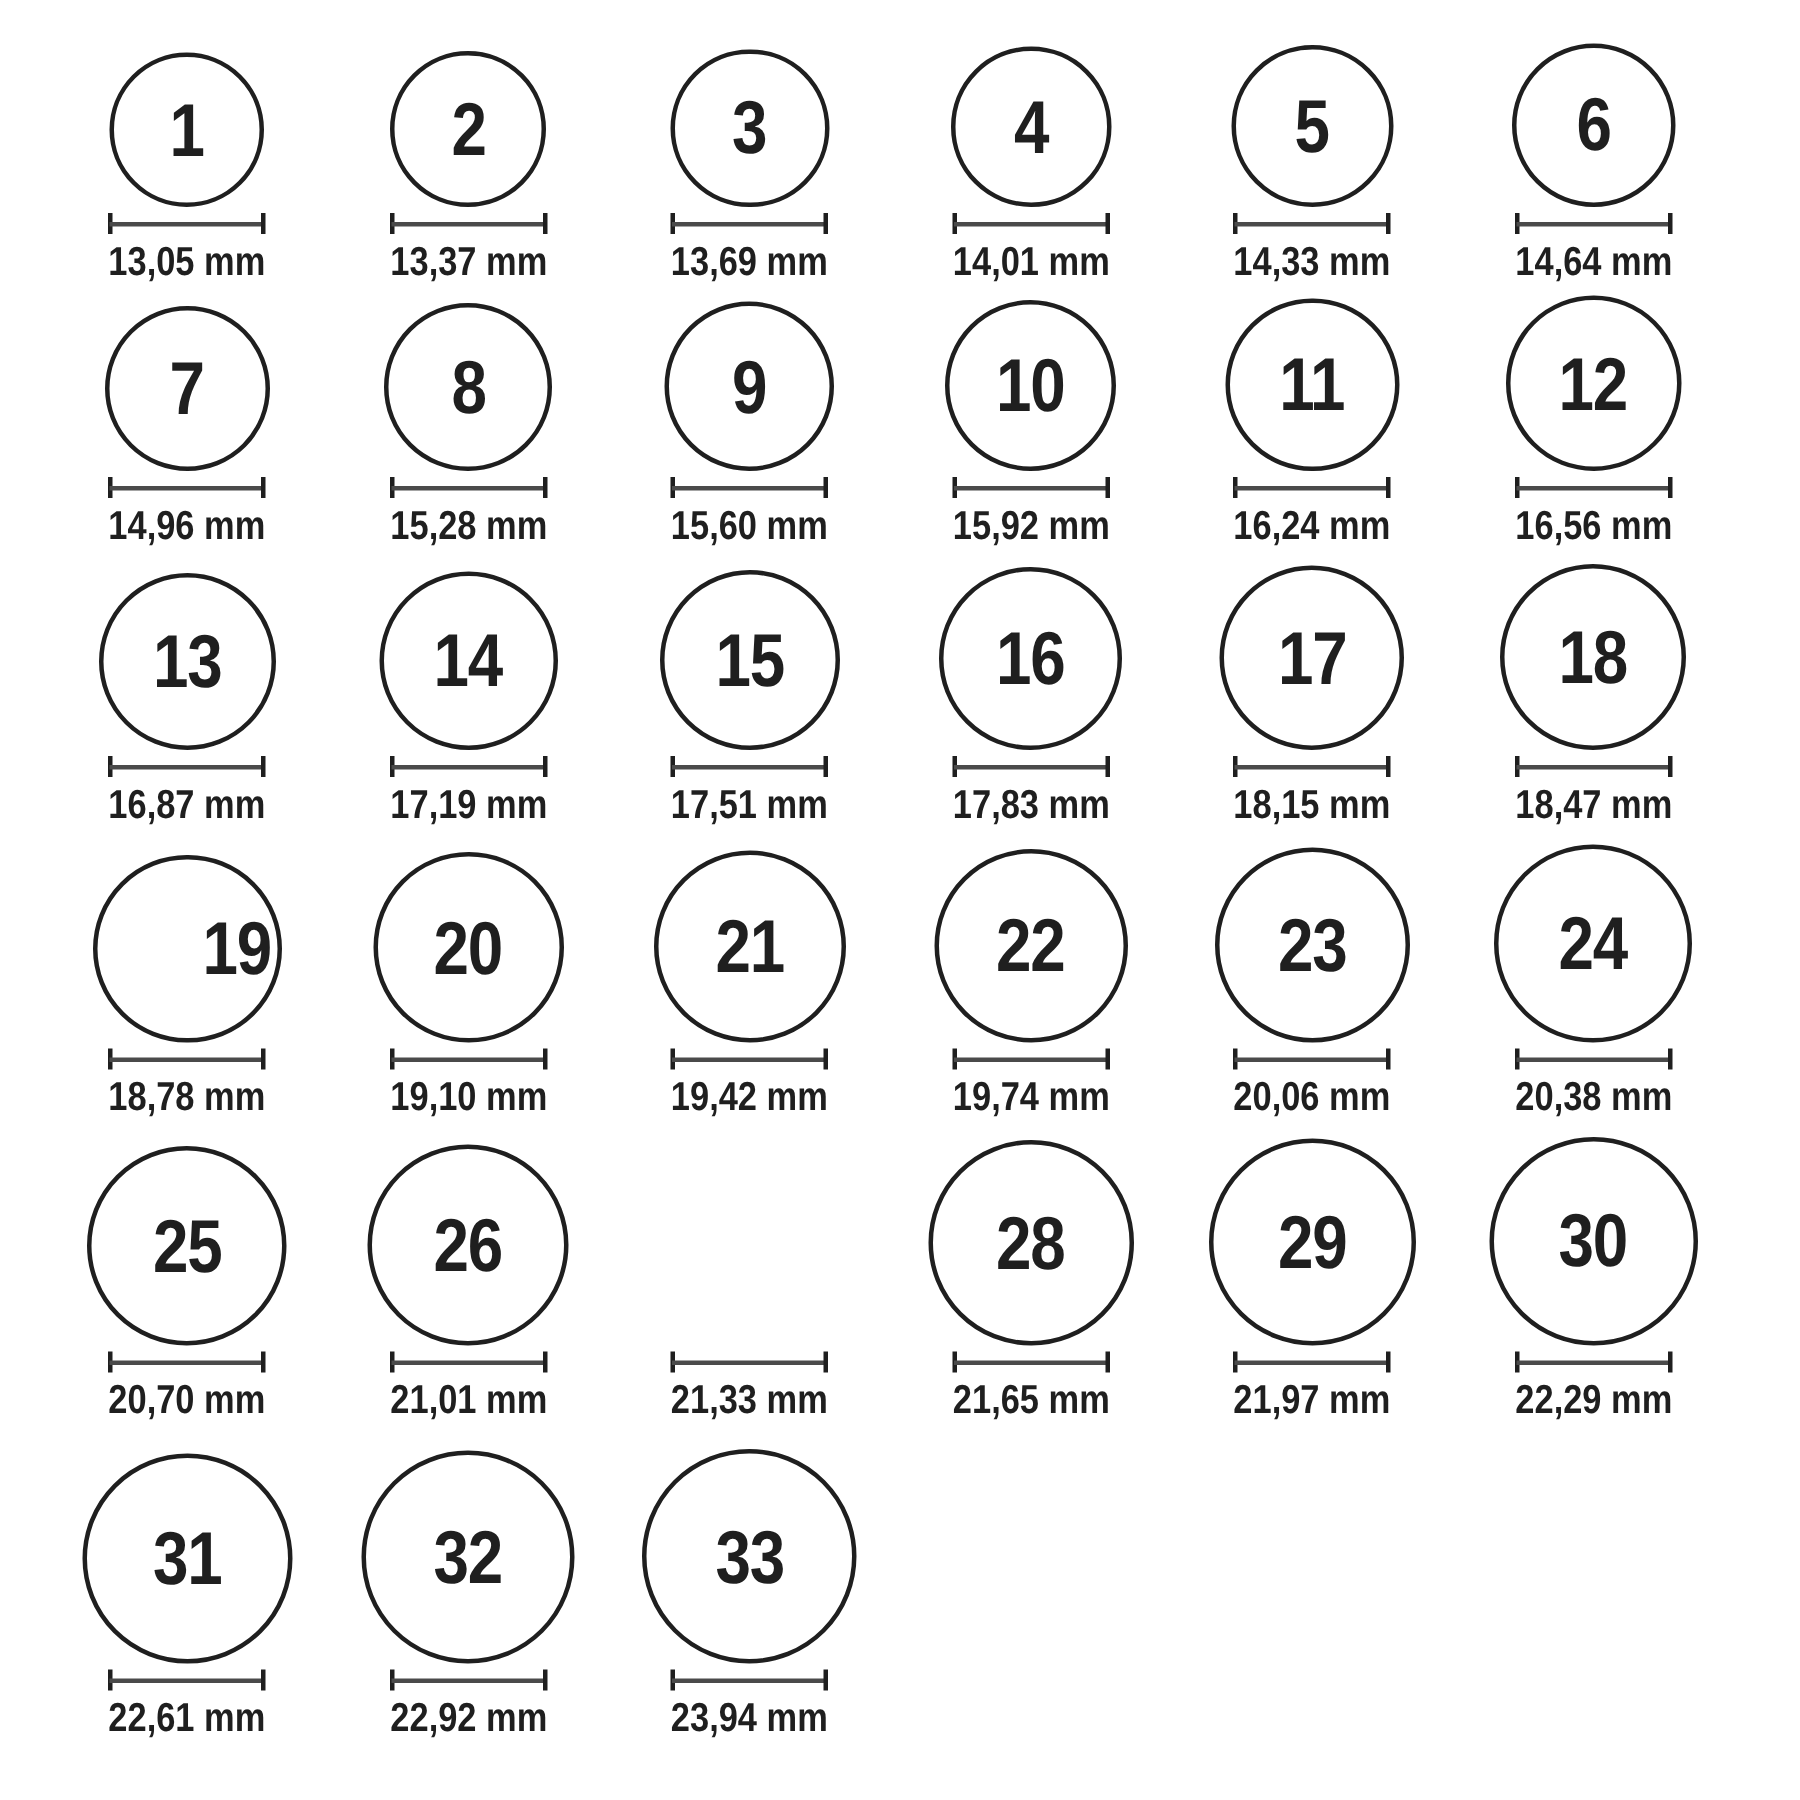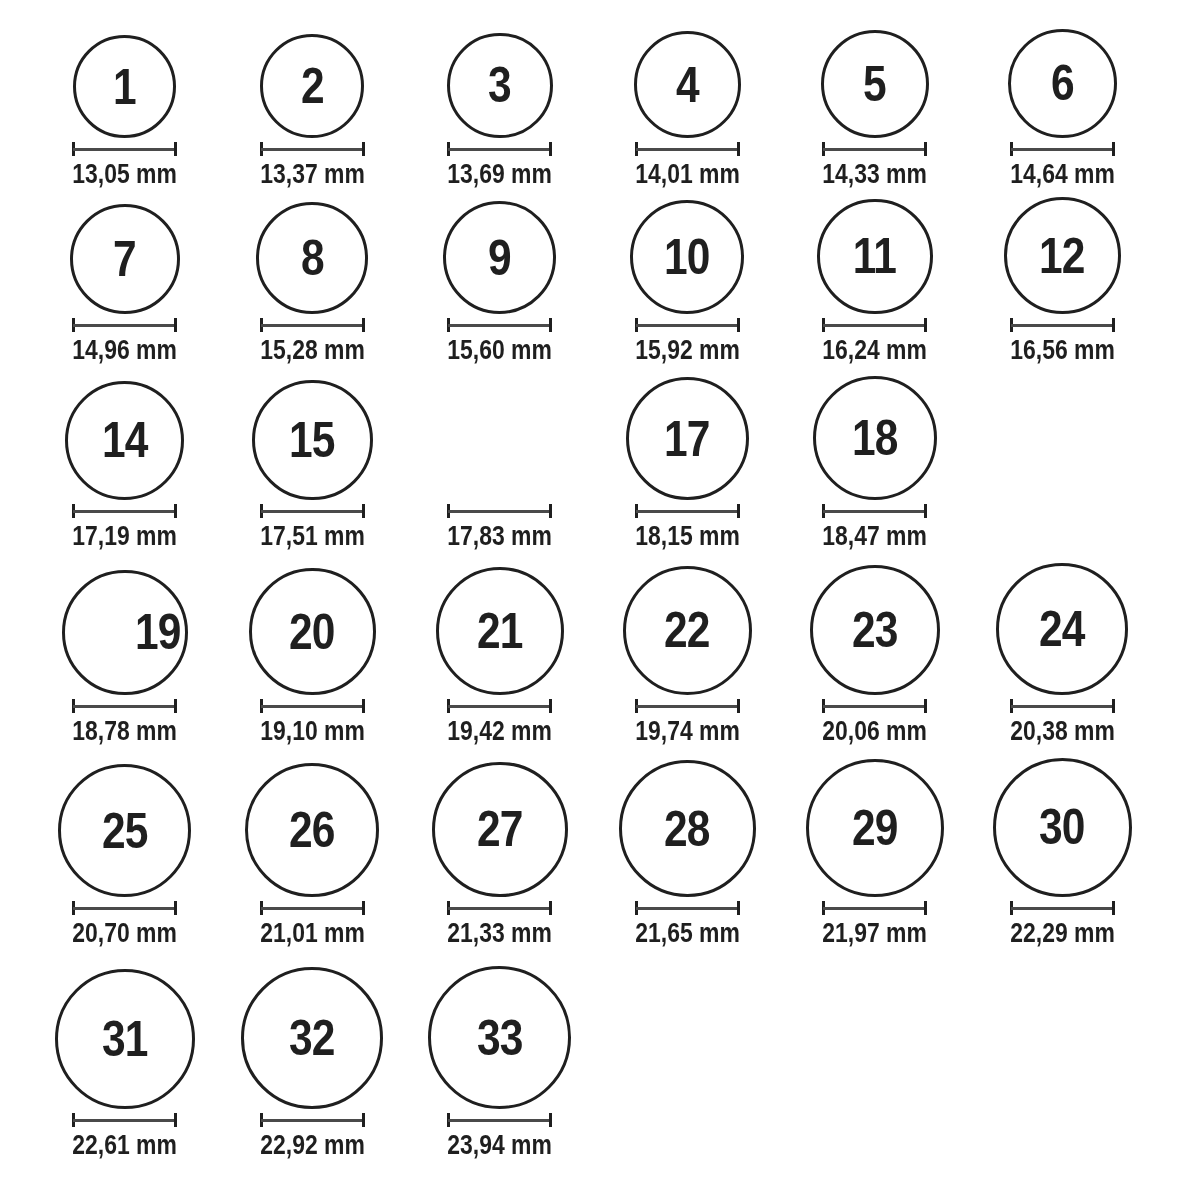--- a/index.html
+++ b/index.html
@@ -237,20 +237,31 @@
     </div>
     <div class="ruler">
       <span class="tick tick-l"></span>
       <span class="bar"></span>
       <span class="tick tick-r"></span>
     </div>
     <div class="label">16,56 mm</div>
   </div>
 </div>
   <div class="row row-3">
+  <div class="cell">
+    <div class="circle" style="width: 118px; height: 118px;">
+      <span class="num">13</span>
+    </div>
+    <div class="ruler">
+      <span class="tick tick-l"></span>
+      <span class="bar"></span>
+      <span class="tick tick-r"></span>
+    </div>
+    <div class="label">16,87 mm</div>
+  </div>
 
   <div class="cell">
     <div class="circle" style="width: 119.25px; height: 119.25px;">
       <span class="num">14</span>
     </div>
     <div class="ruler">
       <span class="tick tick-l"></span>
       <span class="bar"></span>
       <span class="tick tick-r"></span>
     </div>
@@ -263,20 +274,23 @@
     </div>
     <div class="ruler">
       <span class="tick tick-l"></span>
       <span class="bar"></span>
       <span class="tick tick-r"></span>
     </div>
     <div class="label">17,51 mm</div>
   </div>
 
   <div class="cell">
+    <div class="circle" style="width: 121.75px; height: 121.75px;">
+      <span class="num">16</span>
+    </div>
     <div class="ruler">
       <span class="tick tick-l"></span>
       <span class="bar"></span>
       <span class="tick tick-r"></span>
     </div>
     <div class="label">17,83 mm</div>
   </div>
 
   <div class="cell">
     <div class="circle" style="width: 123px; height: 123px;">
@@ -394,23 +408,20 @@
     </div>
     <div class="ruler">
       <span class="tick tick-l"></span>
       <span class="bar"></span>
       <span class="tick tick-r"></span>
     </div>
     <div class="label">21,01 mm</div>
   </div>
 
   <div class="cell">
-    <div class="circle" style="width: 135.5px; height: 135.5px;">
-      <span class="num">27</span>
-    </div>
     <div class="ruler">
       <span class="tick tick-l"></span>
       <span class="bar"></span>
       <span class="tick tick-r"></span>
     </div>
     <div class="label">21,33 mm</div>
   </div>
 
   <div class="cell">
     <div class="circle" style="width: 136.75px; height: 136.75px;">

